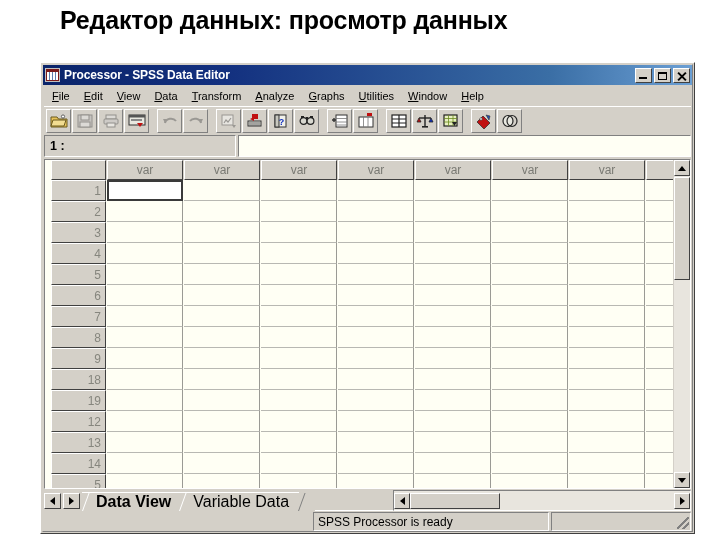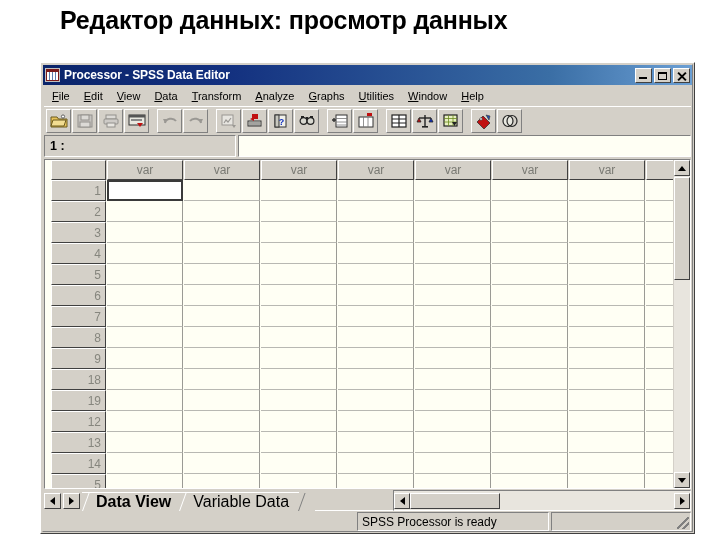--- a/index.html
+++ b/index.html
@@ -349,21 +349,21 @@
   .st-left { flex: 1; }
   .st-panel {
     border: 1px solid #808080;
     border-right-color: #ffffff;
     border-bottom-color: #ffffff;
     font-size: 12px;
     display: flex; align-items: center;
     padding-left: 4px;
     box-sizing: border-box;
   }
-  .st-ready { width: 192px; flex: none; margin-left: 10px; }
+  .st-ready { width: 236px; flex: none; margin-left: 10px; }
   .st-blank { width: 140px; flex: none; margin-left: 2px; position: relative; }
   .grip {
     position: absolute; right: 1px; bottom: 1px;
     width: 12px; height: 12px;
     background:
       linear-gradient(135deg, transparent 45%, #808080 45%, #808080 55%, transparent 55%),
       linear-gradient(135deg, transparent 70%, #808080 70%, #808080 80%, transparent 80%);
   }
 </style>
 </head>

